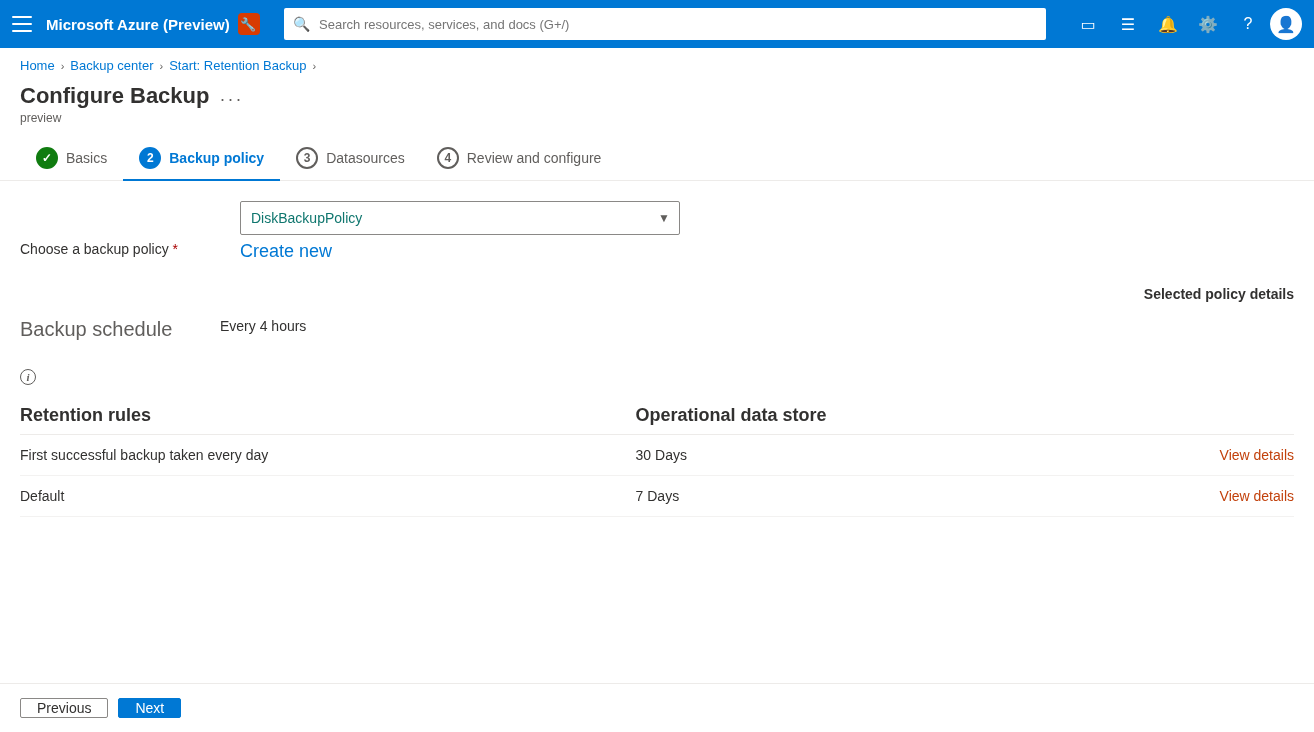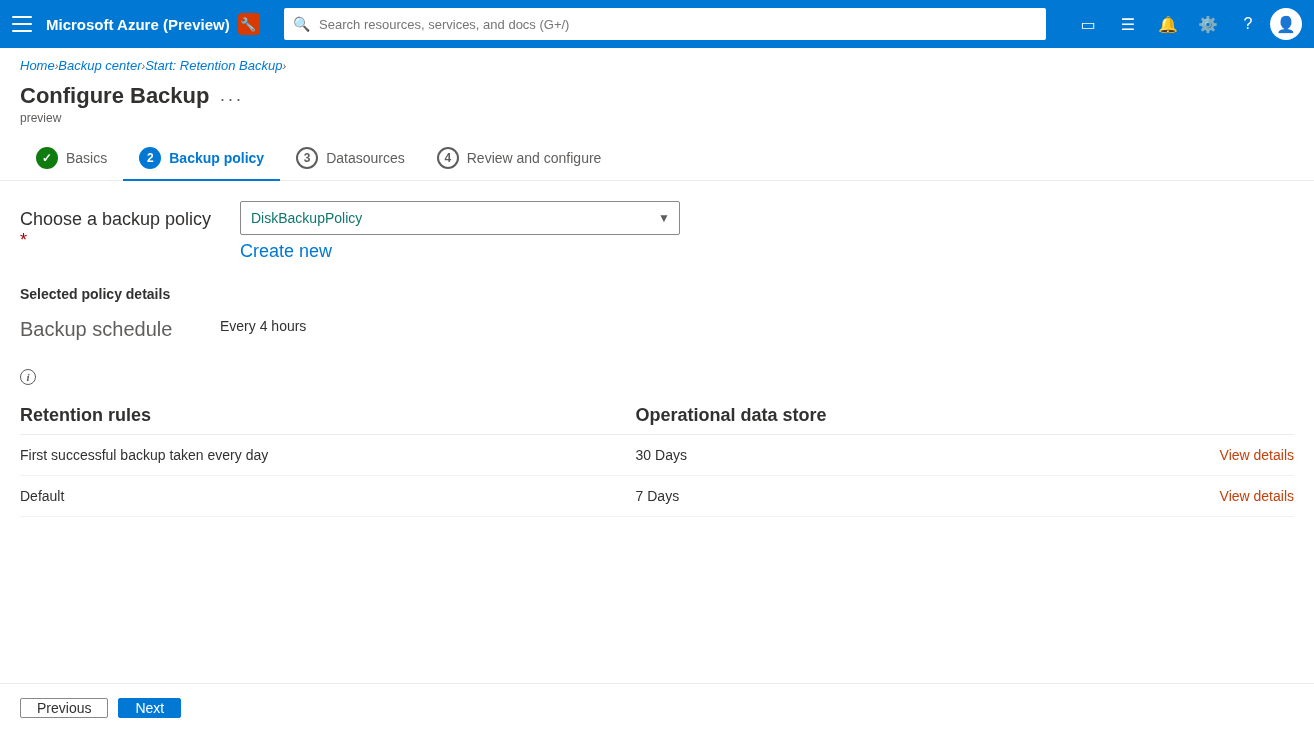--- a/index.html
+++ b/index.html
@@ -68,22 +68,22 @@
     .main-area {
       background: white;
       min-height: calc(732px - 48px);
       display: flex;
       flex-direction: column;
     }
 
     
     .breadcrumb {
       padding: 10px 20px;
-      display: flex; align-items: center; 
-      font-size: 13px; color: #0078d4; font-style: italic;
+      display: flex; align-items: center; gap: 6px;
+      font-size: 13px; color: #0078d4;
     }
     .breadcrumb a { color: #0078d4; text-decoration: none; cursor: pointer; }
     .breadcrumb-sep { color: #605e5c; font-size: 11px; }
 
     
     .page-header {
       padding: 0 20px 12px 20px;
       display: flex; align-items: flex-start; gap: 10px;
     }
     .page-header-title {
@@ -136,22 +136,23 @@
     .content {
       padding: 0 20px;
       flex: 1;
     }
 
     
     .form-row {
       display: flex; align-items: flex-start; gap: 20px; margin-bottom: 8px;
     }
     .form-label {
-      width: 200px; padding-top: 8px; font-size: 18px; color: #323130;
+      width: 200px; padding-top: 8px; font-size: 14px; color: #323130;
       flex-shrink: 0;
+      margin-top: 32px;
     }
     .required-star { color: #a80000; }
     .form-control {
       flex: 1; max-width: 440px;
     }
     .select-wrapper {
       position: relative;
     }
     .select-box {
       width: 440px;
@@ -171,21 +172,21 @@
       pointer-events: none; color: #605e5c; font-size: 12px;
     }
     .create-new-link {
       color: #0078d4; font-size: 18px; cursor: pointer; text-decoration: none;
       display: inline-block; margin-top: 6px;
     }
 
     
     .section-title {
       font-size: 14px; font-weight: 600; color: #323130;
-      margin-bottom: 16px; margin-top: 24px;
+      margin-bottom: 16px; margin-top: 24px; text-align: right;
     }
     .detail-row {
       display: flex; gap: 0; margin-bottom: 8px;
     }
     .detail-label {
       width: 200px; font-size: 20px; color: #605e5c;
     }
     .detail-value {
       font-size: 14px; color: #323130;
     }

